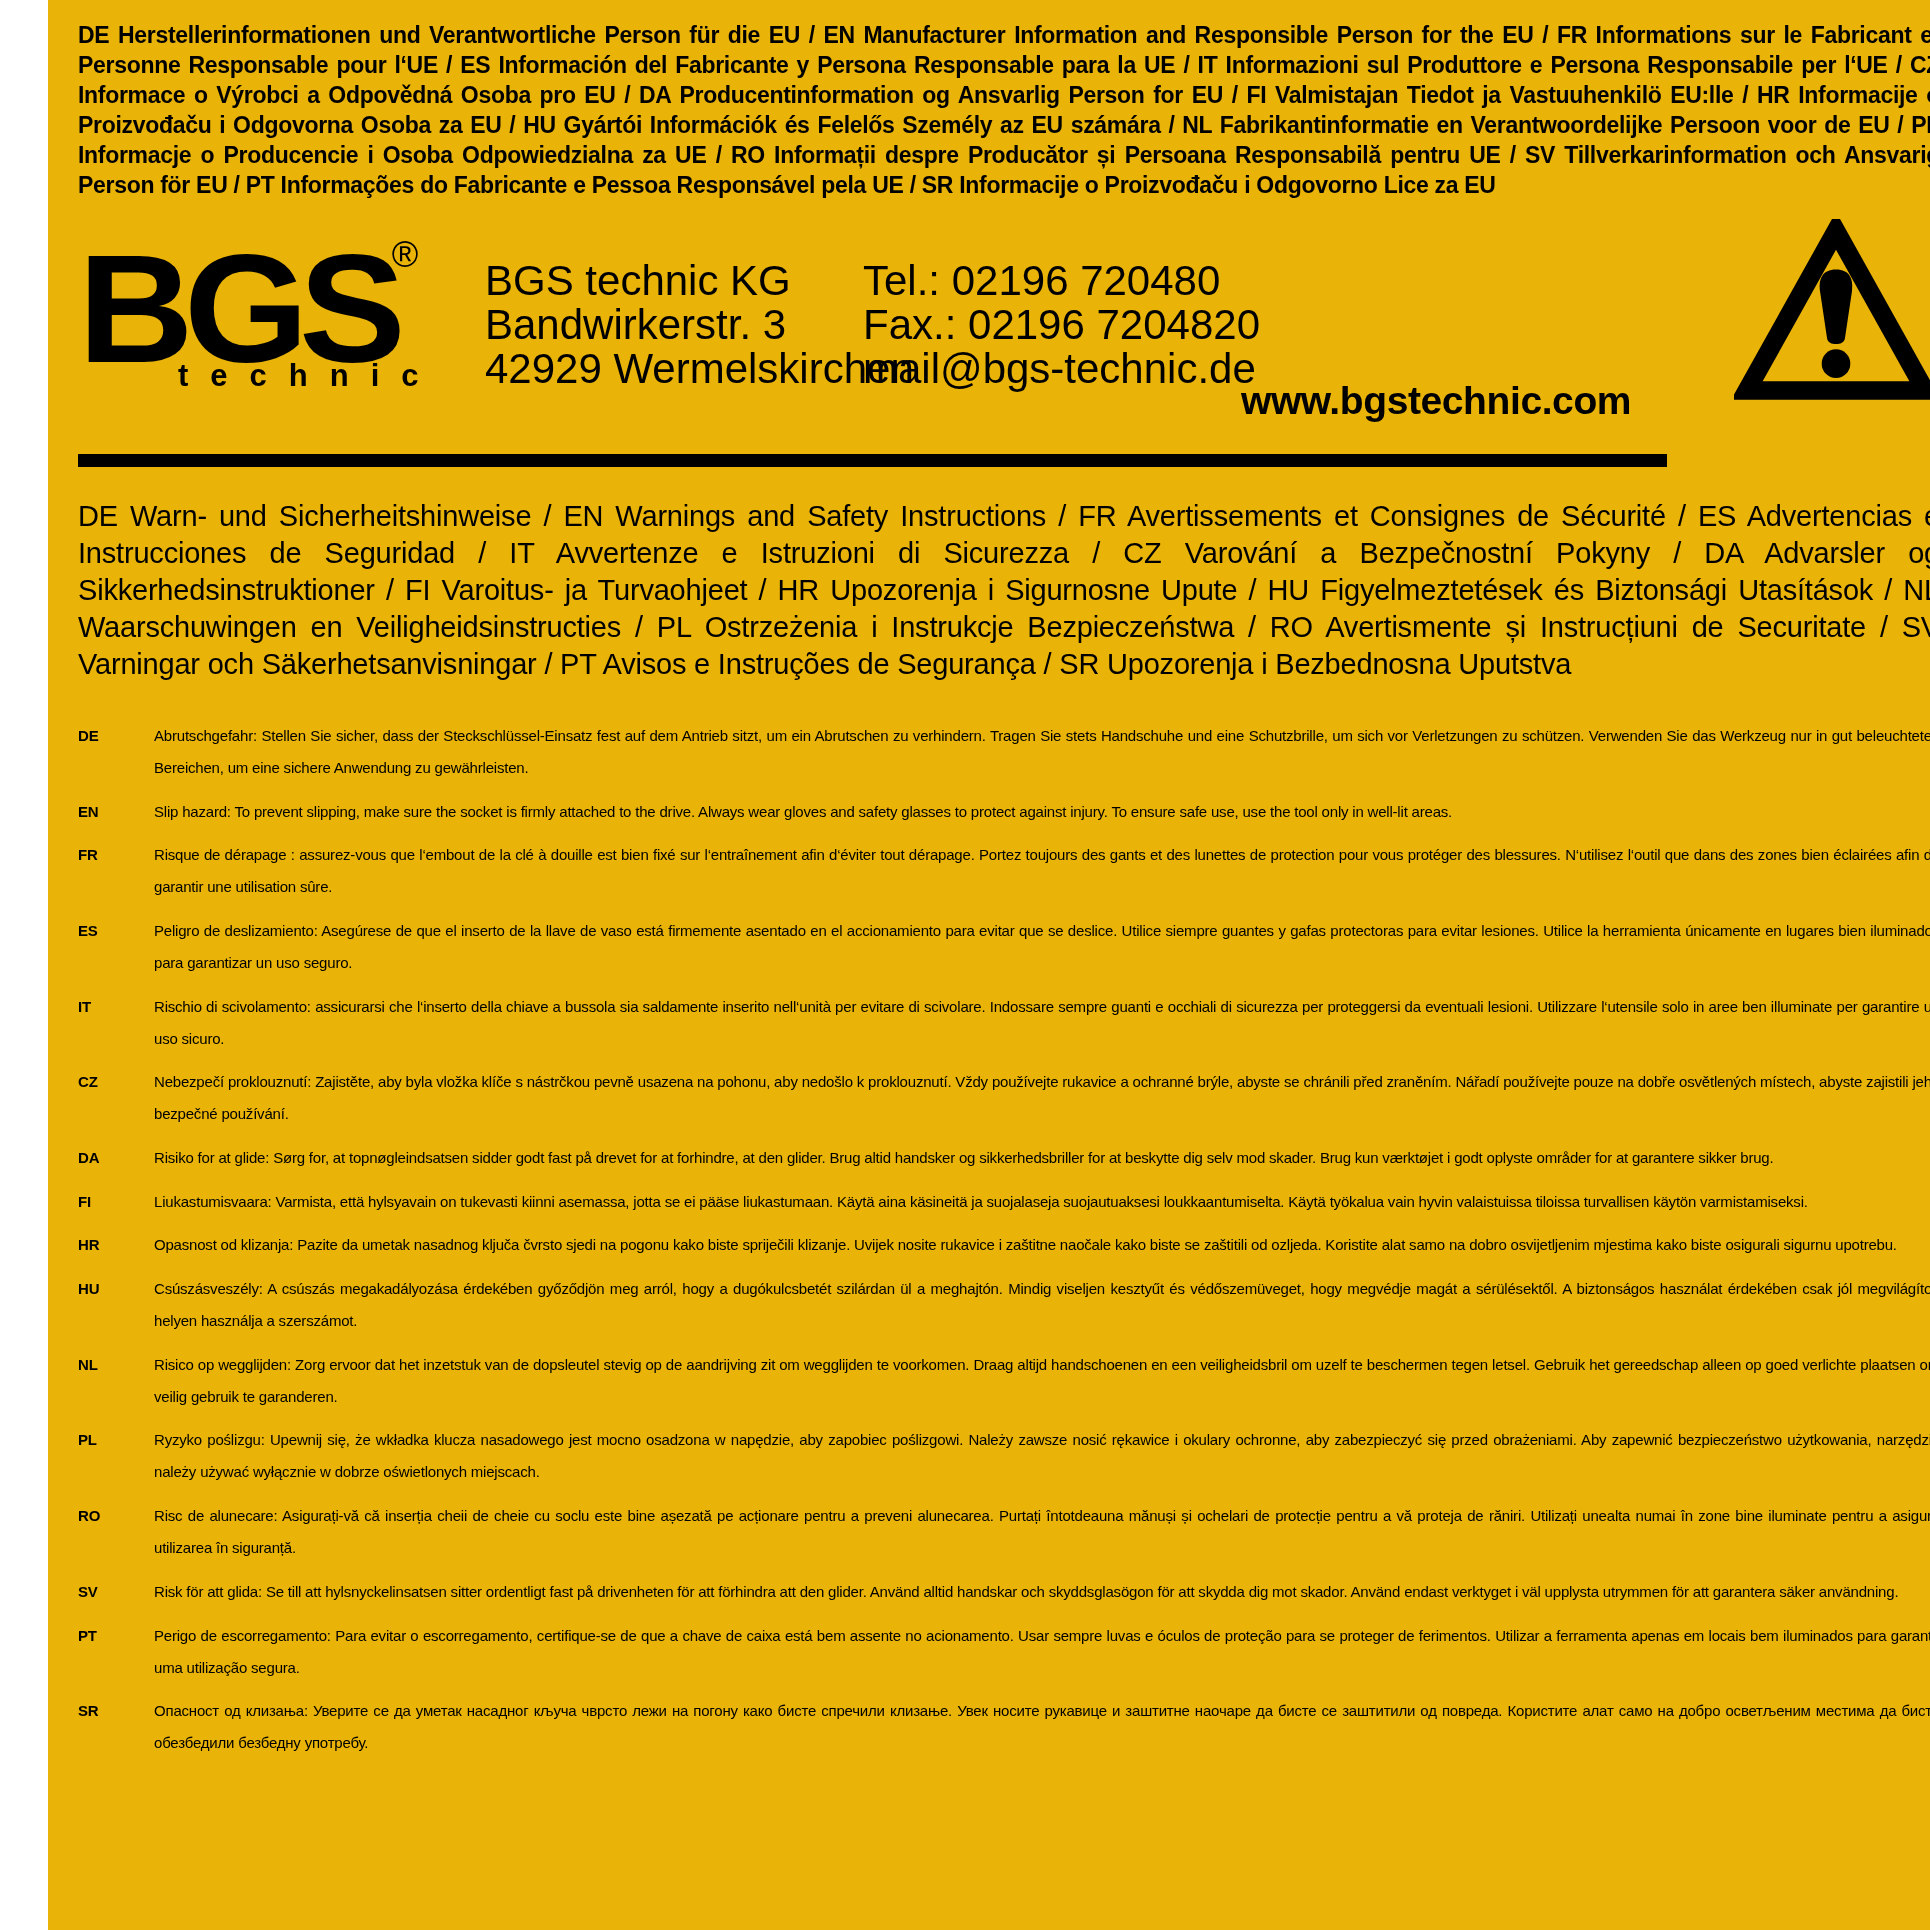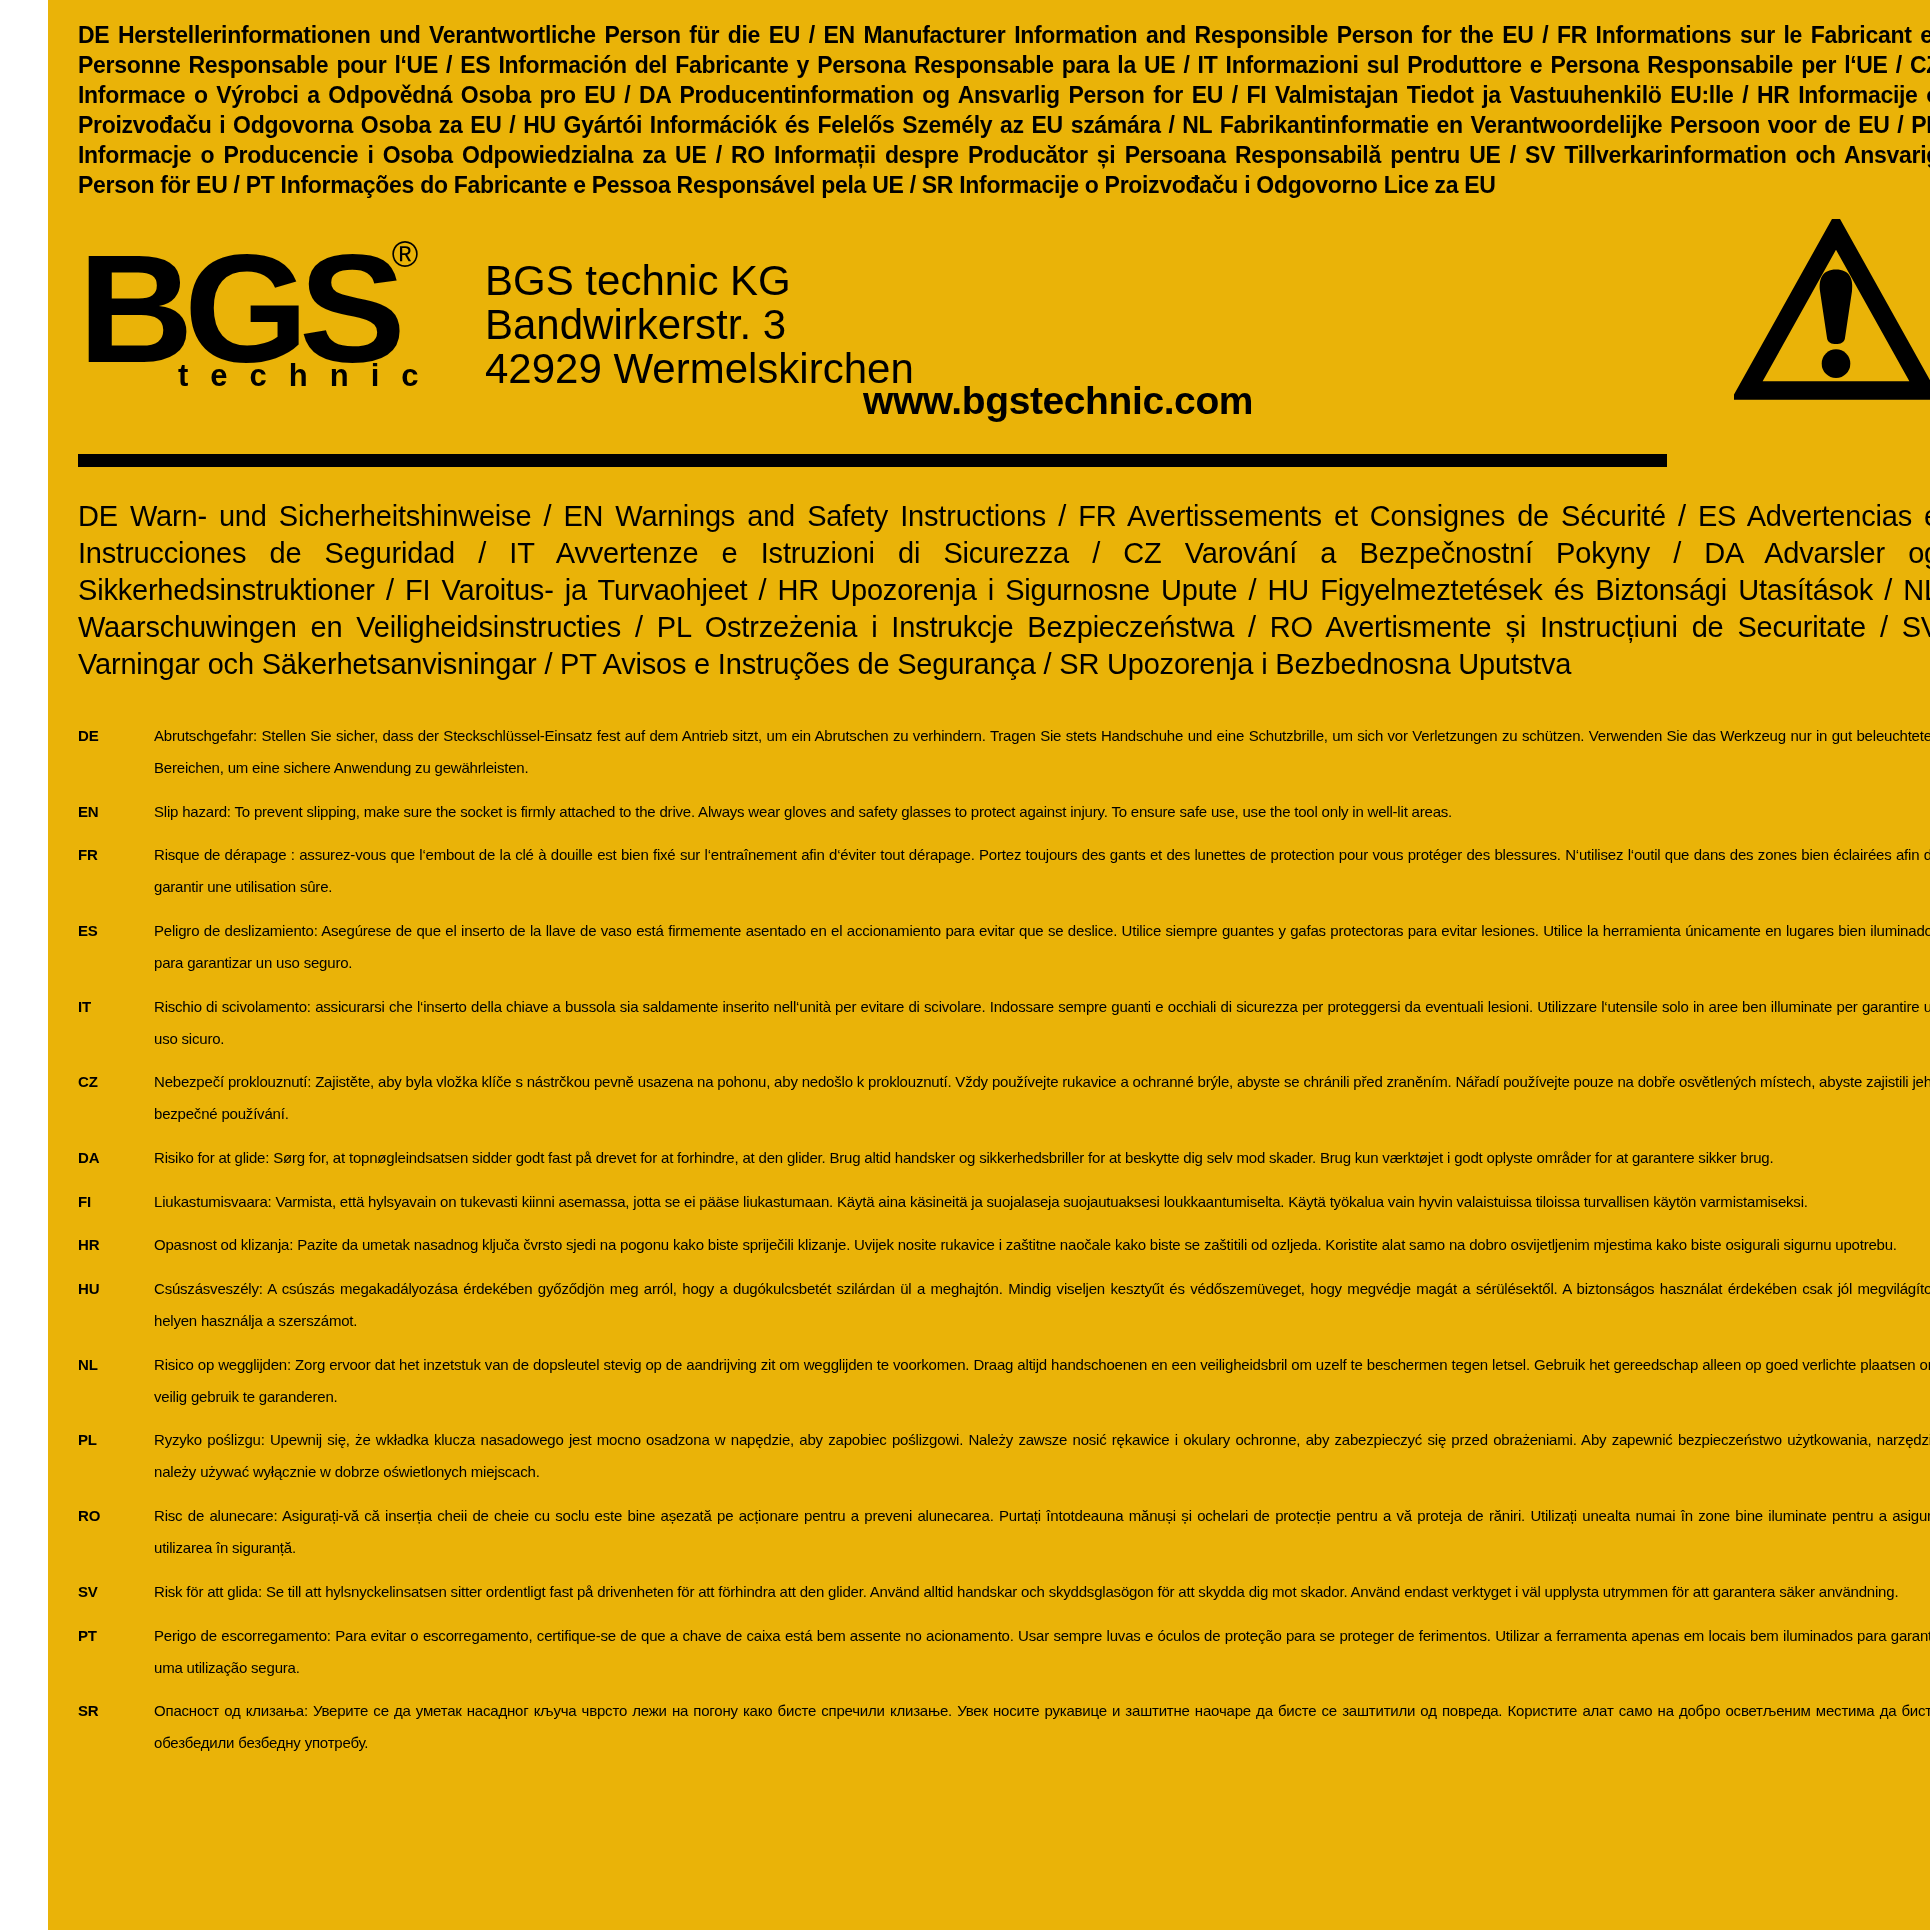--- a/index.html
+++ b/index.html
@@ -127,20 +127,25 @@
       <div class="logo-row">
         <span class="logo-bgs">BGS</span><span class="logo-reg">®</span>
       </div>
       <div class="logo-technic">technic</div>
     </div>
     <div class="address-col">
       <div>BGS technic KG</div>
       <div>Bandwirkerstr. 3</div>
       <div>42929 Wermelskirchen</div>
     </div>
+    <div class="contact-col">
+      <div>Tel.: 02196 720480</div>
+      <div>Fax.: 02196 7204820</div>
+      <div>mail@bgs-technic.de</div>
+    </div>
     <div class="website">www.bgstechnic.com</div>
   </div>
 
   <div class="warning-triangle">
     <svg viewBox="0 0 120 110" xmlns="http://www.w3.org/2000/svg">
       <path d="M60 7 L113 102 L7 102 Z" fill="none" stroke="#000000" stroke-width="11" stroke-linejoin="miter"></path>
       <path d="M60 30 c-8 0 -10.5 5.5 -9.5 13 l4.2 28 c0.6 4.5 10 4.5 10.6 0 l4.2 -28 c1 -7.5 -1.5 -13 -9.5 -13 Z" fill="#000000"></path>
       <circle cx="60" cy="86" r="8.5" fill="#000000"></circle>
     </svg>
   </div>

